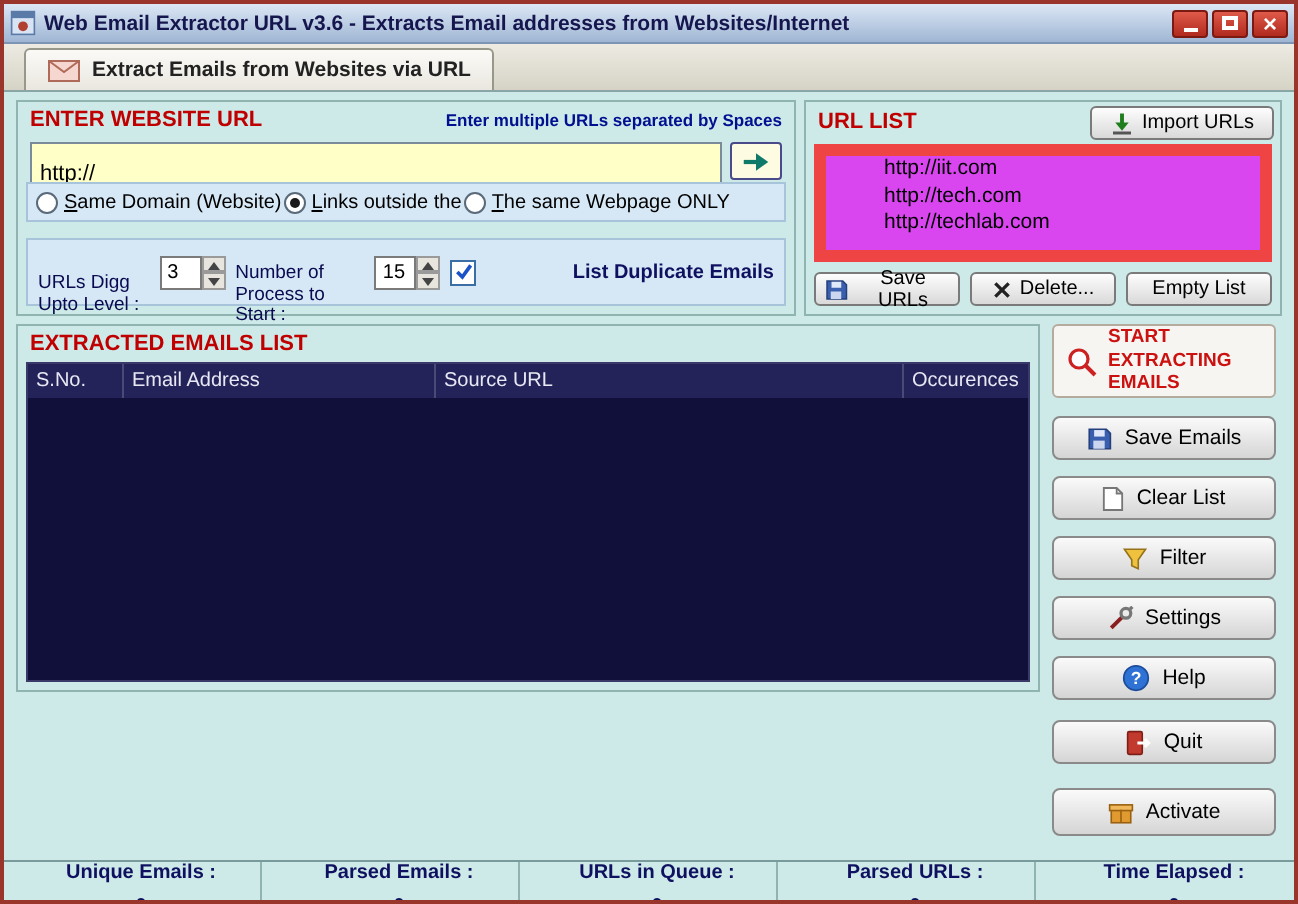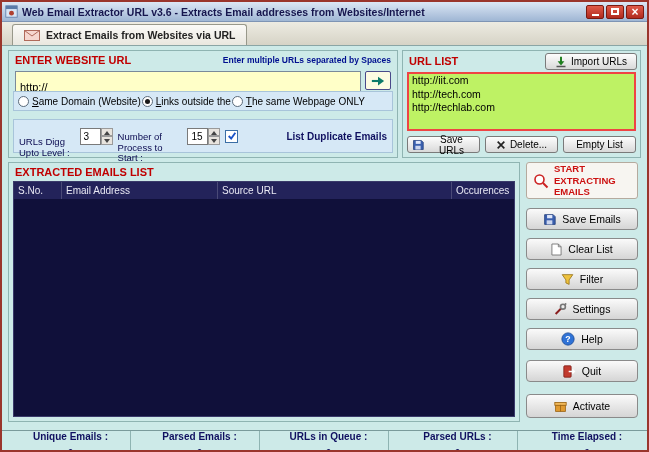--- a/index.html
+++ b/index.html
@@ -84,27 +84,27 @@
   .g-list { left:400px; top:4px; width:239px; height:108px; }
   .g-list .group-header { position:absolute; left:6px; top:4px; }
   .btn {
     background:linear-gradient(#fdfdfd,#d9d9d9); border:1px solid #7a7a7a; border-radius:3px;
     font-size:10px; color:#000; display:flex; align-items:center; justify-content:center; gap:4px;
     cursor:pointer; font-family:"Liberation Sans",sans-serif; padding:0 4px;
   }
   .import-btn { position:absolute; right:3px; top:2px; width:92px; height:17px; }
   .url-listbox {
     position:absolute; left:4px; right:4px; top:21px; height:59px;
-    background:#bef264; border:2px solid #ef4444; overflow:hidden;
+    background:#d946ef; border:6px solid #ef4444; overflow:hidden;padding-left:26px;
   }
   .url-item { font-size:10.5px; color:#000; padding:0 3px; line-height:13.5px; white-space:nowrap; cursor:default; }
   .list-actions { position:absolute; left:4px; right:4px; bottom:4px; height:17px; display:flex; justify-content:space-between; }
   .list-actions .btn { width:73px; height:17px; }
   
-  .g-emails { left:6px; top:116px; width:512px; height:260px; }
+  .g-emails { left:6px; top:116px; width:512px; height:184px; }
   .g-emails .group-header { position:absolute; left:6px; top:3px; }
   .table { position:absolute; left:4px; right:4px; top:18px; bottom:4px; background:#10103a; border:1px solid #3a3a6a; }
   .thead { height:17px; background:#23235a; display:flex; color:#e8e8f4; font-size:10px; align-items:center; }
   .th { padding-left:4px; height:100%; display:flex; align-items:center; border-right:1px solid rgba(255,255,255,0.18); cursor:pointer; }
   .th.c1 { width:48px; } .th.c2 { width:156px; } .th.c3 { width:234px; } .th.c4 { flex:1; border-right:none; }
   .tbody { position:absolute; left:0; right:0; top:17px; bottom:0; background:#10103a; }
   
   .sidebar { position:absolute; left:524px; top:116px; width:114px; height:262px; }
   .side-btn {
     position:absolute; left:0; width:112px; height:22px;

